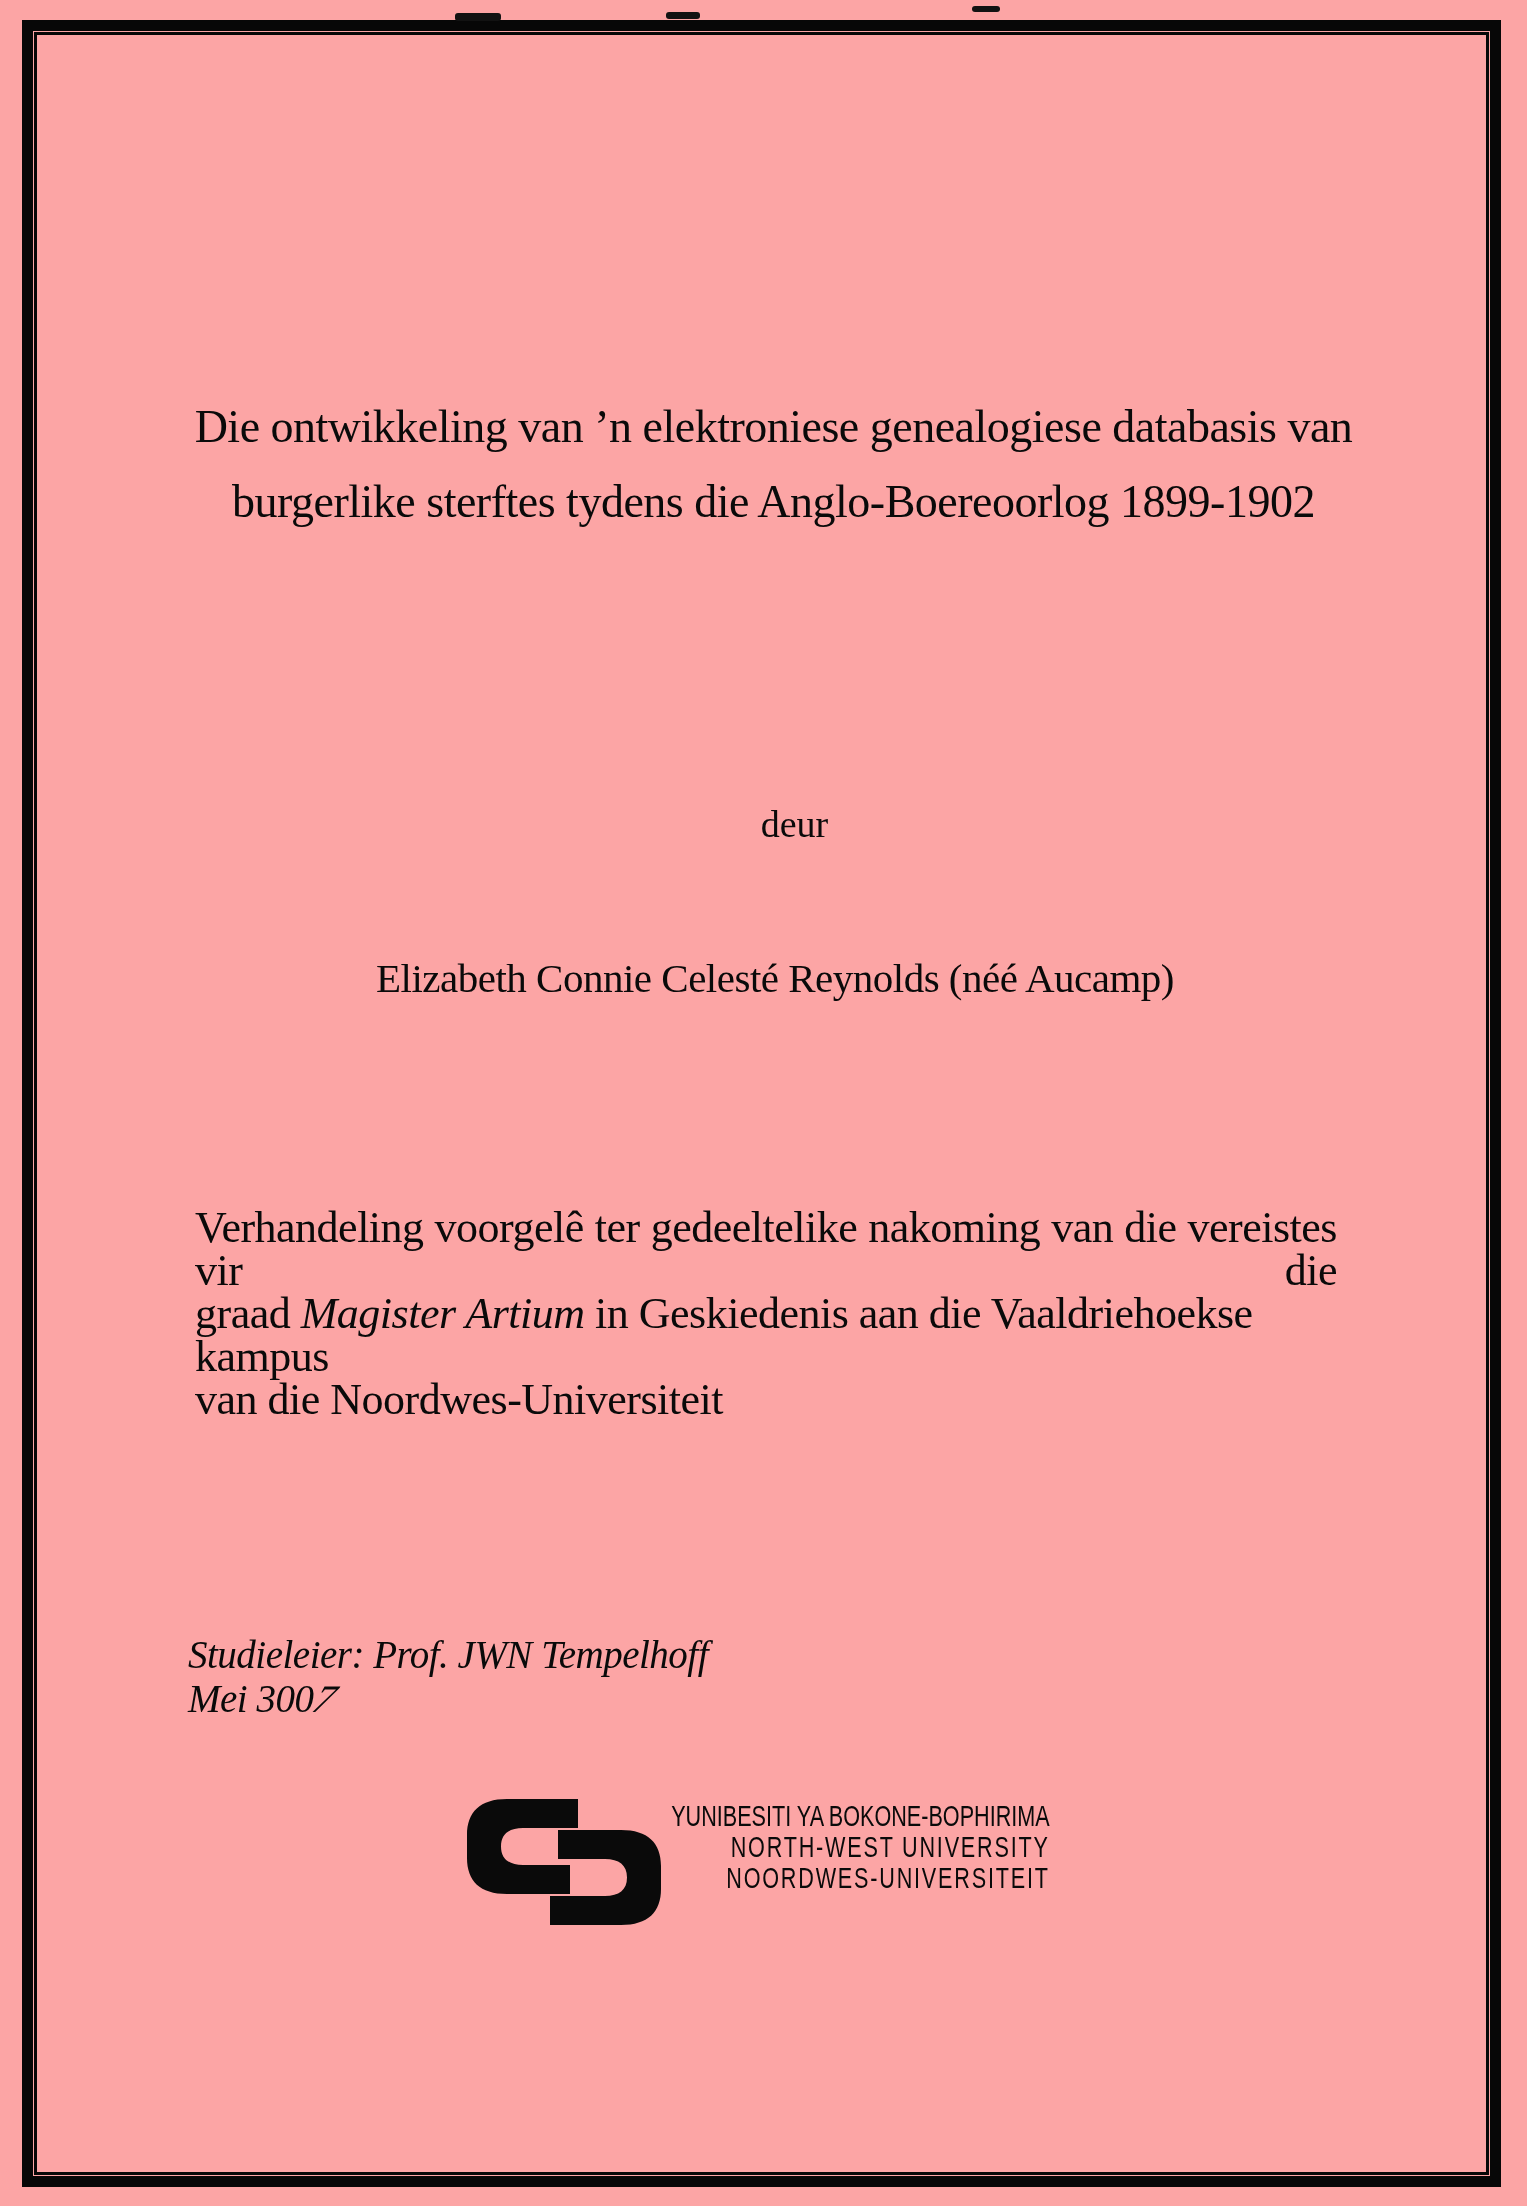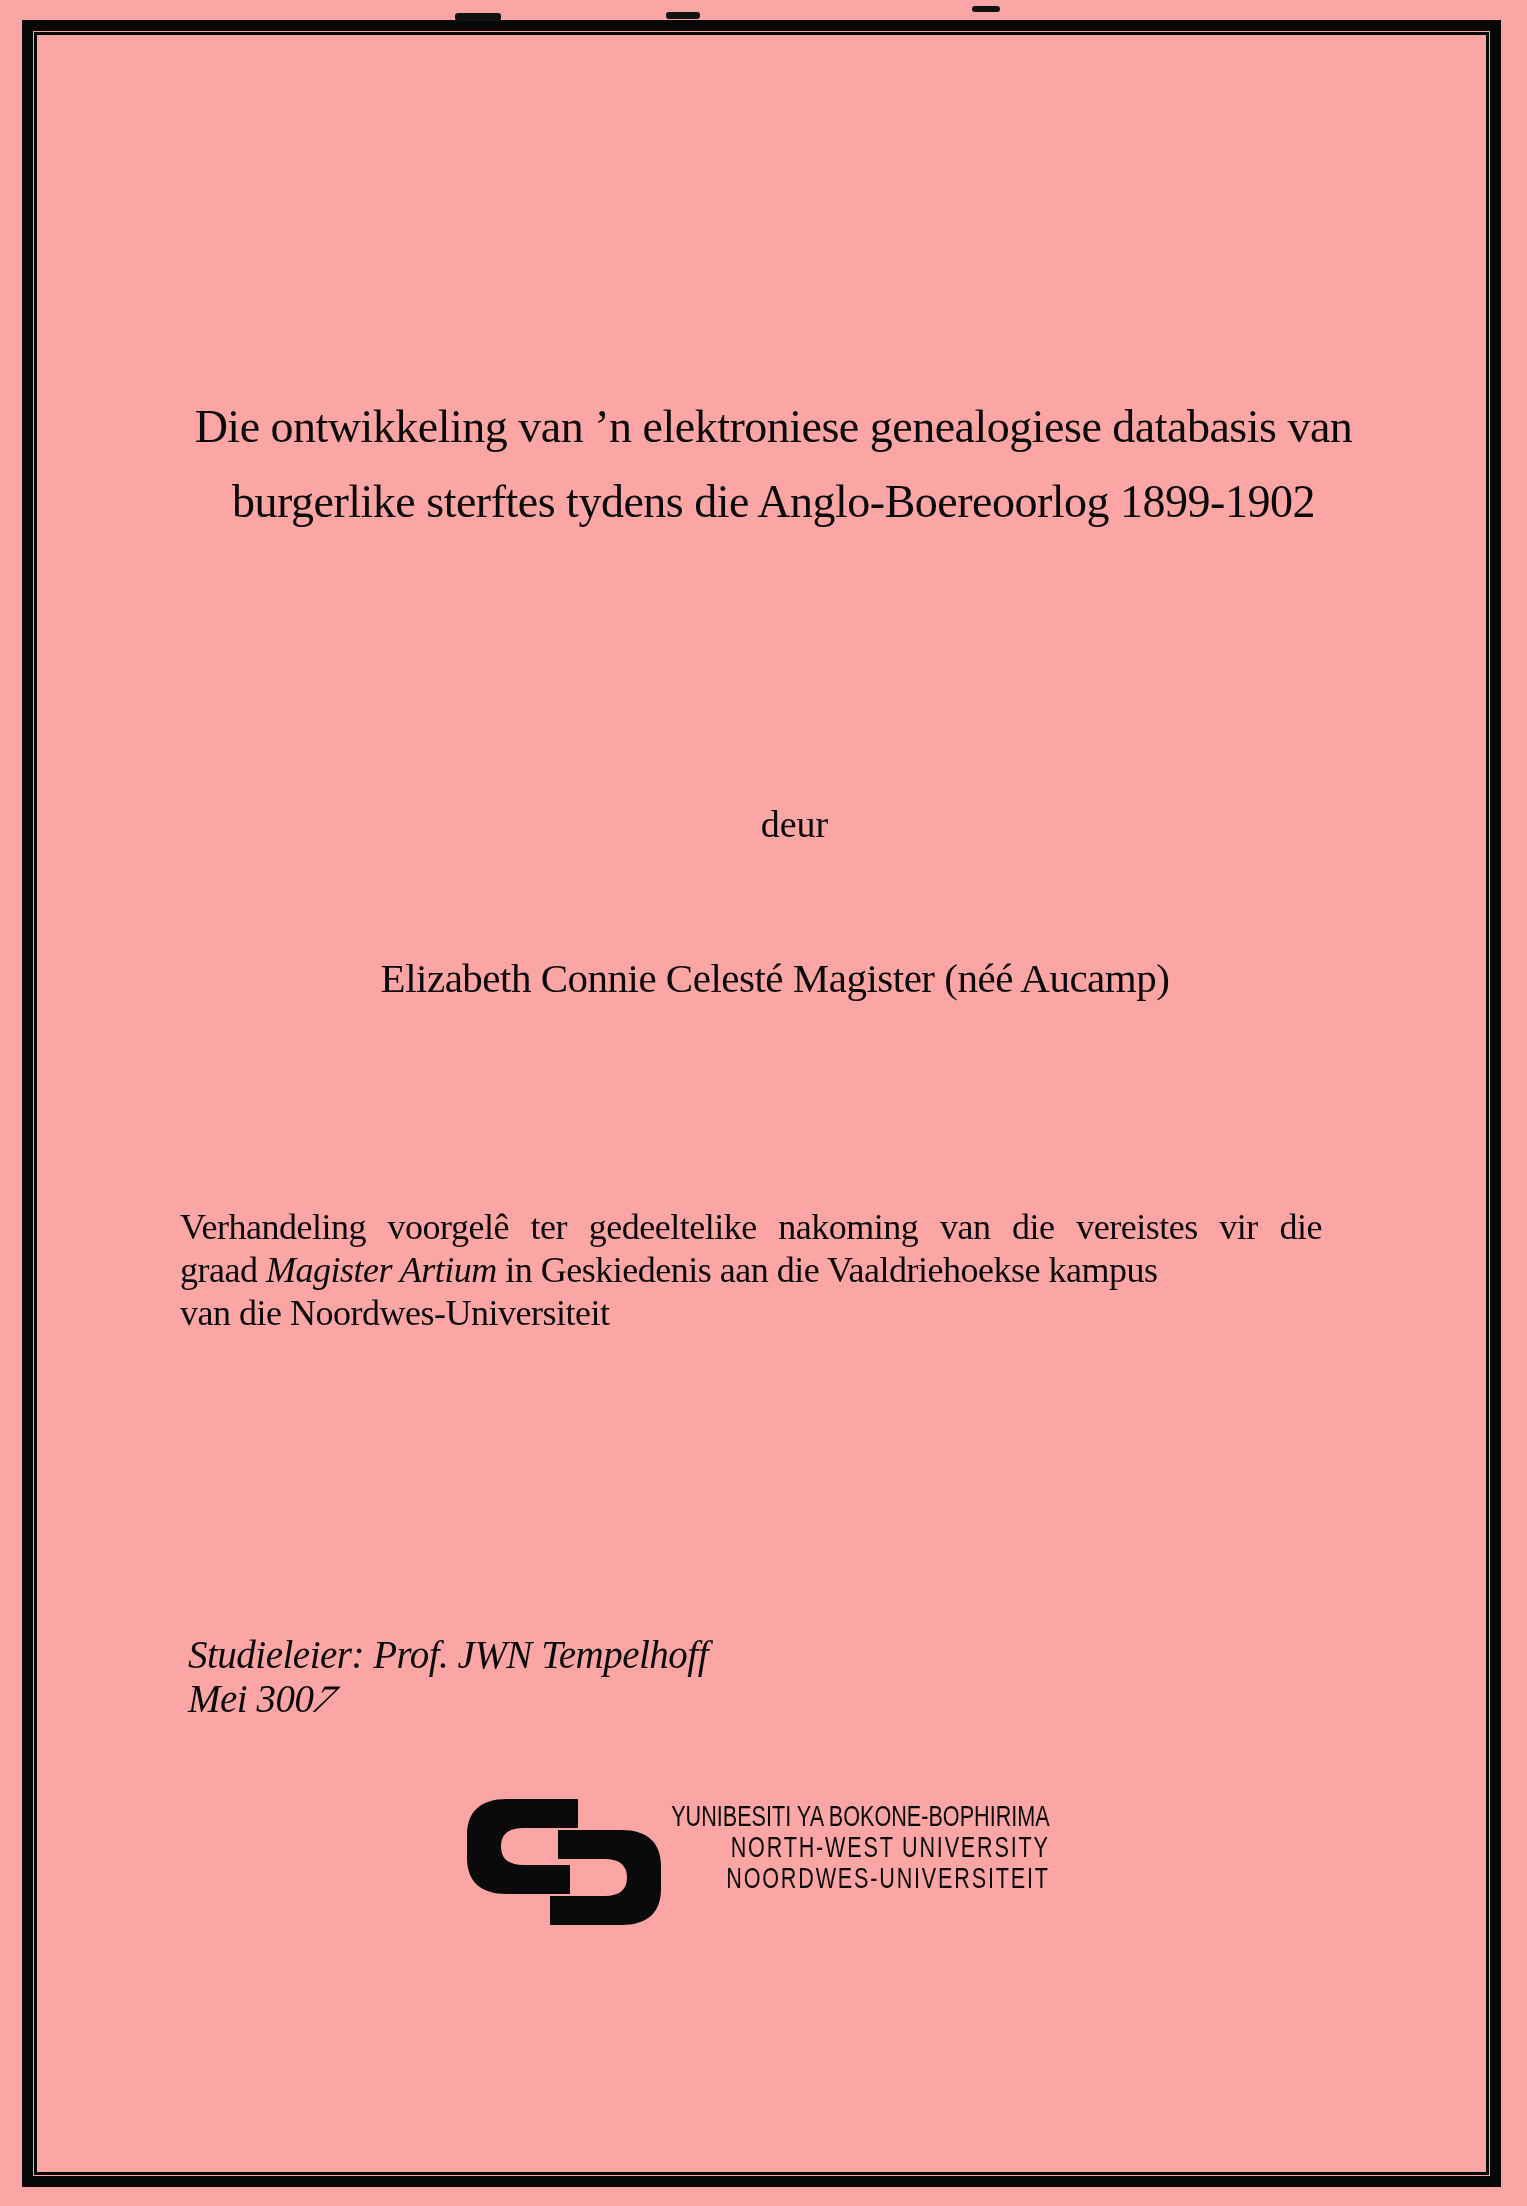--- a/index.html
+++ b/index.html
@@ -54,23 +54,23 @@
     position: absolute;
     left: 23px; right: 0; top: 954px;
     text-align: center;
     font-size: 41px;
     letter-spacing: -0.5px;
     white-space: nowrap;
   }
 
   .submission {
     position: absolute;
-    left: 180px; top: 1206px;
+    left: 195px; top: 1206px;
     width: 1142px;
-    font-size: 36px;
+    font-size: 44px;
     line-height: 43px;
     letter-spacing: -0.5px;
   }
   .sub-line.justified { text-align: justify; text-align-last: justify; }
   .italic { font-style: italic; }
 
   .supervisor-block {
     position: absolute;
     left: 188px; top: 1633px;
     font-size: 39px;
@@ -120,21 +120,21 @@
   <div class="speck s2"></div>
   <div class="speck s3"></div>
 
   <div class="title">
     <div class="title-line">Die ontwikkeling van ’n elektroniese genealogiese databasis van</div>
     <div class="title-line">burgerlike sterftes tydens die Anglo-Boereoorlog 1899-1902</div>
   </div>
 
   <div class="byline">deur</div>
 
-  <div class="author">Elizabeth Connie Celesté Magister (néé Aucamp)</div>
+  <div class="author">Elizabeth Connie Celesté Reynolds (néé Aucamp)</div>
 
   <div class="submission">
     <div class="sub-line justified">Verhandeling voorgelê ter gedeeltelike nakoming van die vereistes vir die</div>
     <div class="sub-line"><span>graad </span><span class="italic">Magister Artium</span><span> in Geskiedenis aan die Vaaldriehoekse kampus</span></div>
     <div class="sub-line">van die Noordwes-Universiteit</div>
   </div>
 
   <div class="supervisor-block">
     <div>Studieleier: Prof. JWN Tempelhoff</div>
     <div><span>Mei 300</span><span class="seven">7</span></div>

